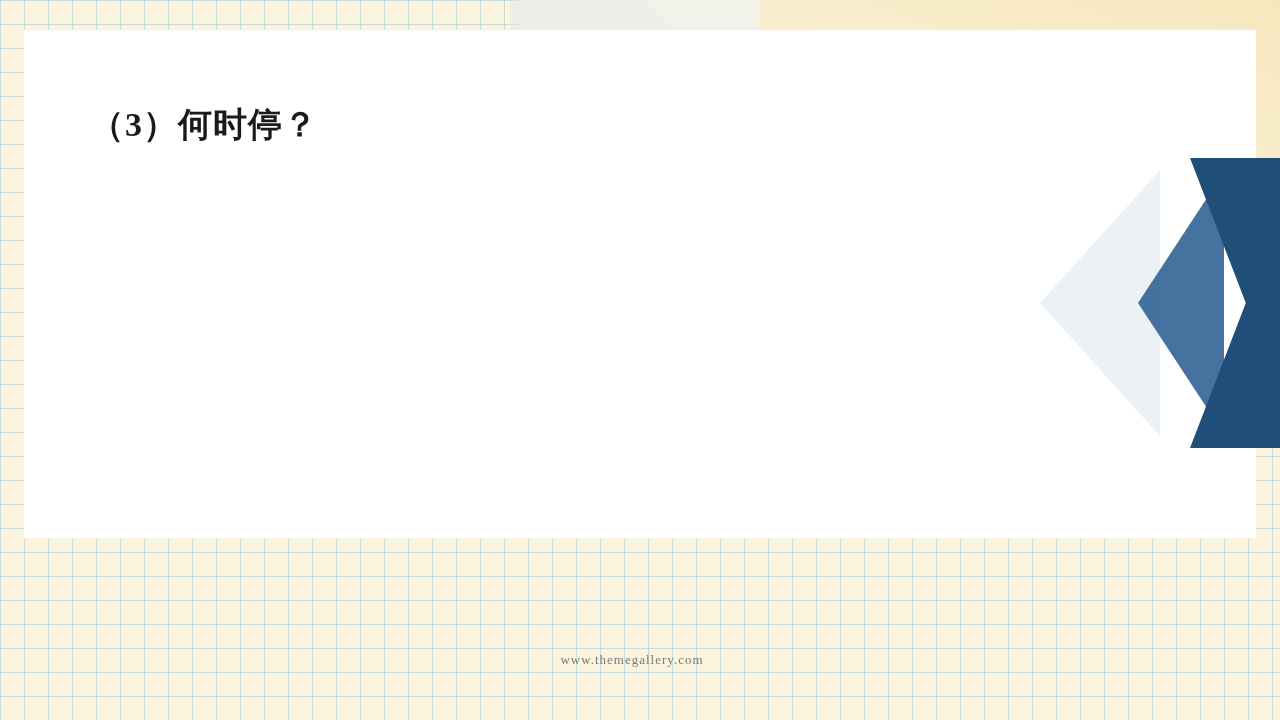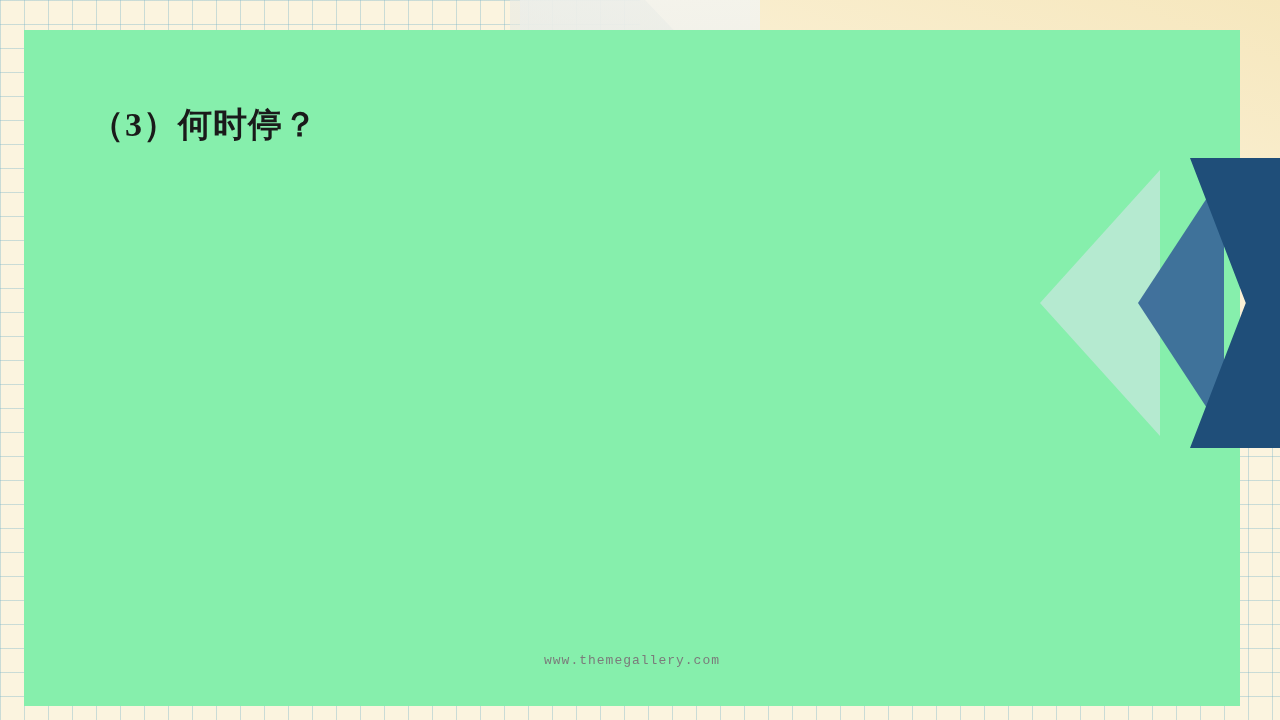--- a/index.html
+++ b/index.html
@@ -45,23 +45,24 @@
     height: 400px;
     background: linear-gradient(200deg, #f6e7bd 0%, #faf0d4 45%, rgba(250,240,212,0) 75%);
   }
 
   
   .card {
     position: absolute;
     left: 24px;
     top: 30px;
     width: 1216px;
-    height: 676px;
-    background: #86efac;
+    height: 508px;
+    background: #ffffff;
     box-shadow: 0 0 0 0 rgba(0,0,0,0);
+    padding-left: 16px;
   }
 
   
   .chev-light {
     position: absolute;
     right: 520px;
     top: 0;
     width: 240px;
     height: 200px;
     background: linear-gradient(180deg, #f3f4f0 0%, #e9ebe6 100%);
@@ -143,21 +144,21 @@
     text-indent: 2em;
     letter-spacing: 0.5px;
   }
 
   .footer {
     position: absolute;
     left: 0;
     bottom: 22px;
     width: 1216px;
     text-align: center;
-    font-family: Liberation Mono, monospace;
+    font-family: Liberation Serif, serif;
     font-size: 13px;
     color: #7b7b7b;
     letter-spacing: 1px;
   }
 </style>
 </head>
 <body>
 
 <div class="slide">
 

